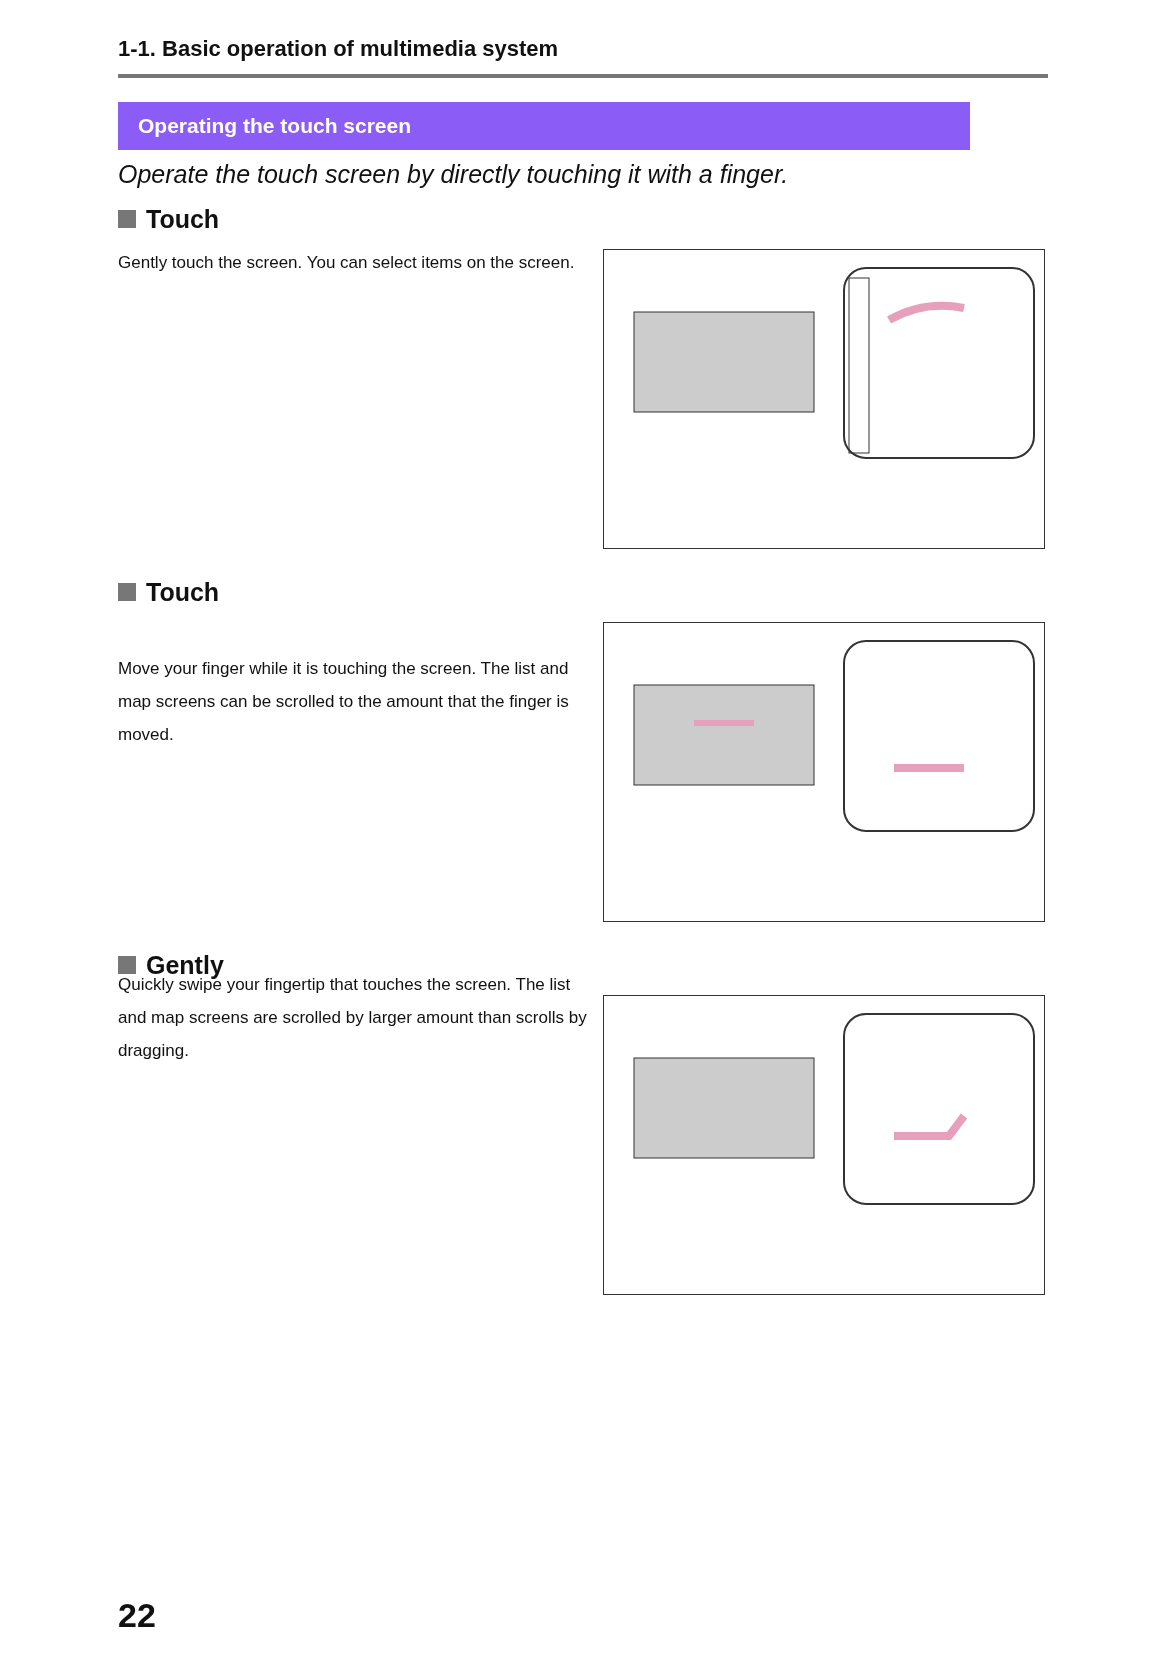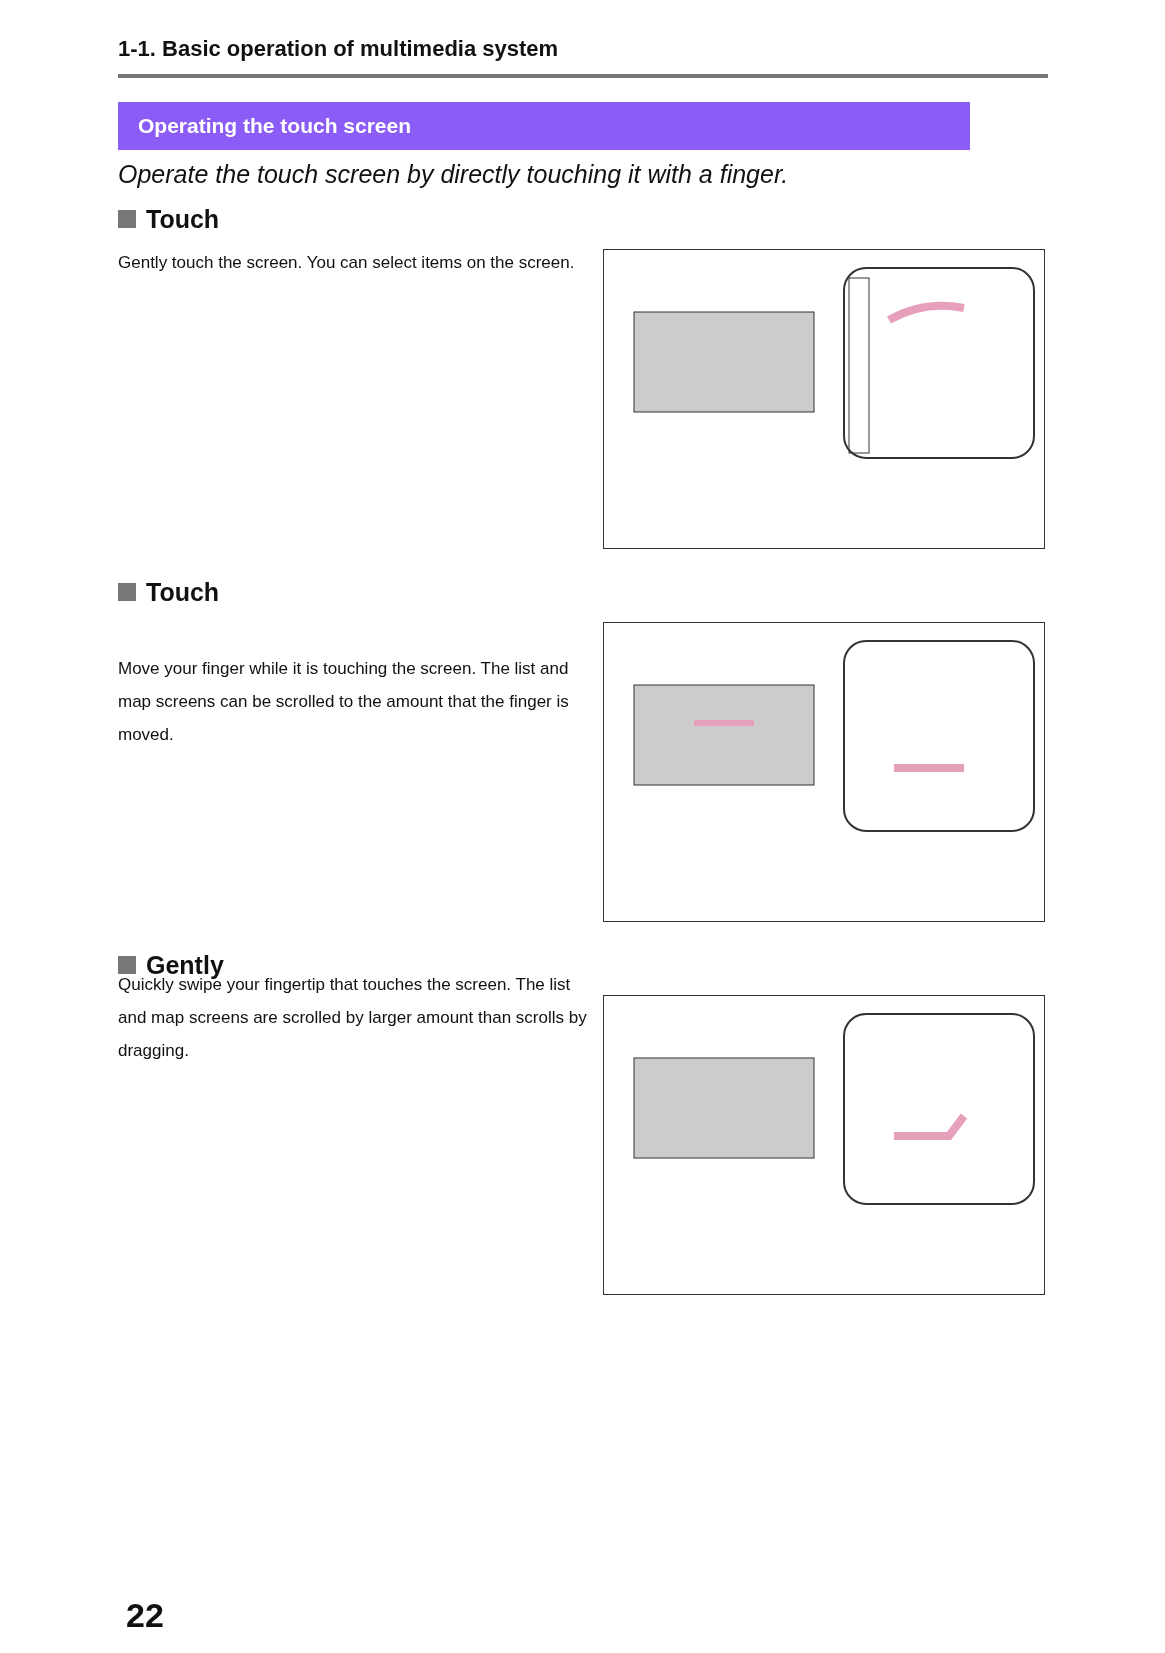--- a/index.html
+++ b/index.html
@@ -5,21 +5,21 @@
 body{margin:0;background:#fff;font-family:"Liberation Sans",sans-serif;color:#111;}
 .page{position:relative;width:1165px;height:1653px;}
 .hdr{position:absolute;left:118px;top:36px;font-weight:bold;font-size:22px;}
 .rule{position:absolute;left:118px;top:74px;width:930px;height:4px;background:#777;}
 .band{position:absolute;left:118px;top:102px;width:852px;height:48px;background:#8b5cf6;color:#fff;font-weight:bold;font-size:21px;line-height:48px;padding-left:20px;box-sizing:border-box;}
 .intro{position:absolute;left:118px;top:160px;font-size:25px;font-style:italic;}
 .sec h3{position:absolute;left:118px;margin:0;font-size:25px;font-weight:bold;}
 .sq{display:inline-block;width:18px;height:18px;background:#777;margin-right:10px;}
 .desc{position:absolute;left:118px;width:470px;font-size:17px;line-height:33px;}
 .fig{position:absolute;left:603px;width:442px;height:300px;border:1.5px solid #333;box-sizing:border-box;}
-.num{position:absolute;left:126px;top:1596px;font-size:34px;font-weight:900;}
+.num{position:absolute;left:118px;top:1596px;font-size:34px;font-weight:900;}
 </style>
 </head>
 <body>
 
 <div class="page">
 <div class="hdr">1-1. Basic operation of multimedia system</div>
 <div class="rule"></div>
 <div class="band">Operating the touch screen</div>
 <div class="intro">Operate the touch screen by directly touching it with a finger.</div>
 

